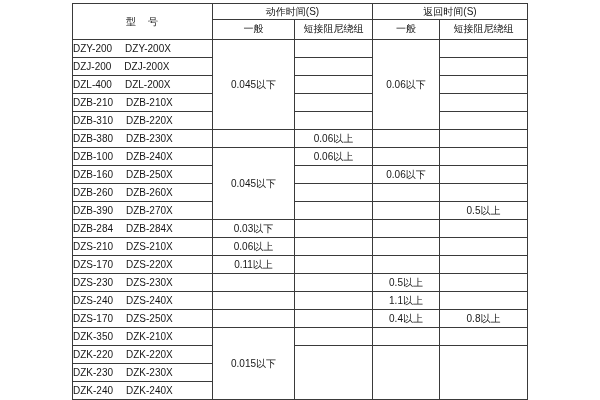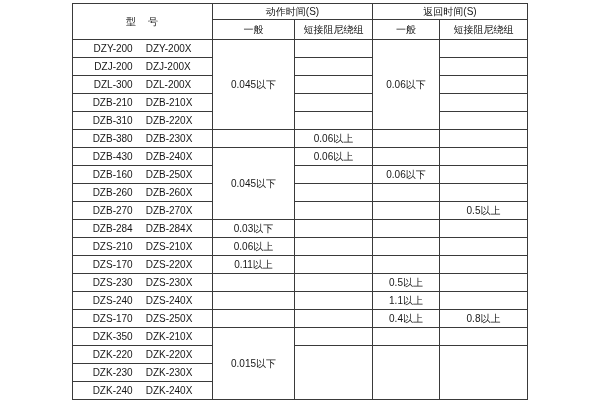--- a/index.html
+++ b/index.html
@@ -35,26 +35,26 @@
     text-align: center;
     vertical-align: middle;
     font-size: 10px;
     font-weight: normal;
     color: #161616;
     line-height: 1.1;
     overflow: hidden;
     white-space: nowrap;
   }
   tr.hdr-top { height: 16px; }
-  tr.hdr-sub { height: 20px; }
+  tr.hdr-sub { height: 20px; font-family: Liberation Mono, monospace; }
   tbody tr { height: 18px; }
   th.model-head { letter-spacing: 1px; }
   .model-pair {
     display: flex;
-    justify-content: center;
+    justify-content: flex-start;
     align-items: center;
     column-gap: 13px;
   }
 </style>
 </head>
 <body>
 
 <div class="page">
   <div class="table-wrap">
     <table class="spec">
@@ -97,21 +97,21 @@
                 <span>DZJ-200</span>
                 <span>DZJ-200X</span>
               </div>
             </td>
             <td rowspan="1"></td>
             <td rowspan="1"></td>
           </tr>
           <tr>
             <td>
               <div class="model-pair">
-                <span>DZL-300</span>
+                <span>DZL-400</span>
                 <span>DZL-200X</span>
               </div>
             </td>
             <td rowspan="1"></td>
             <td rowspan="1"></td>
           </tr>
           <tr>
             <td>
               <div class="model-pair">
                 <span>DZB-210</span>
@@ -139,21 +139,21 @@
               </div>
             </td>
             <td rowspan="1"></td>
             <td rowspan="1">0.06以上</td>
             <td rowspan="1"></td>
             <td rowspan="1"></td>
           </tr>
           <tr>
             <td>
               <div class="model-pair">
-                <span>DZB-430</span>
+                <span>DZB-100</span>
                 <span>DZB-240X</span>
               </div>
             </td>
             <td rowspan="4">0.045以下</td>
             <td rowspan="1">0.06以上</td>
             <td rowspan="1"></td>
             <td rowspan="1"></td>
           </tr>
           <tr>
             <td>
@@ -173,21 +173,21 @@
                 <span>DZB-260X</span>
               </div>
             </td>
             <td rowspan="1"></td>
             <td rowspan="1"></td>
             <td rowspan="1"></td>
           </tr>
           <tr>
             <td>
               <div class="model-pair">
-                <span>DZB-270</span>
+                <span>DZB-390</span>
                 <span>DZB-270X</span>
               </div>
             </td>
             <td rowspan="1"></td>
             <td rowspan="1"></td>
             <td rowspan="1">0.5以上</td>
           </tr>
           <tr>
             <td>
               <div class="model-pair">

